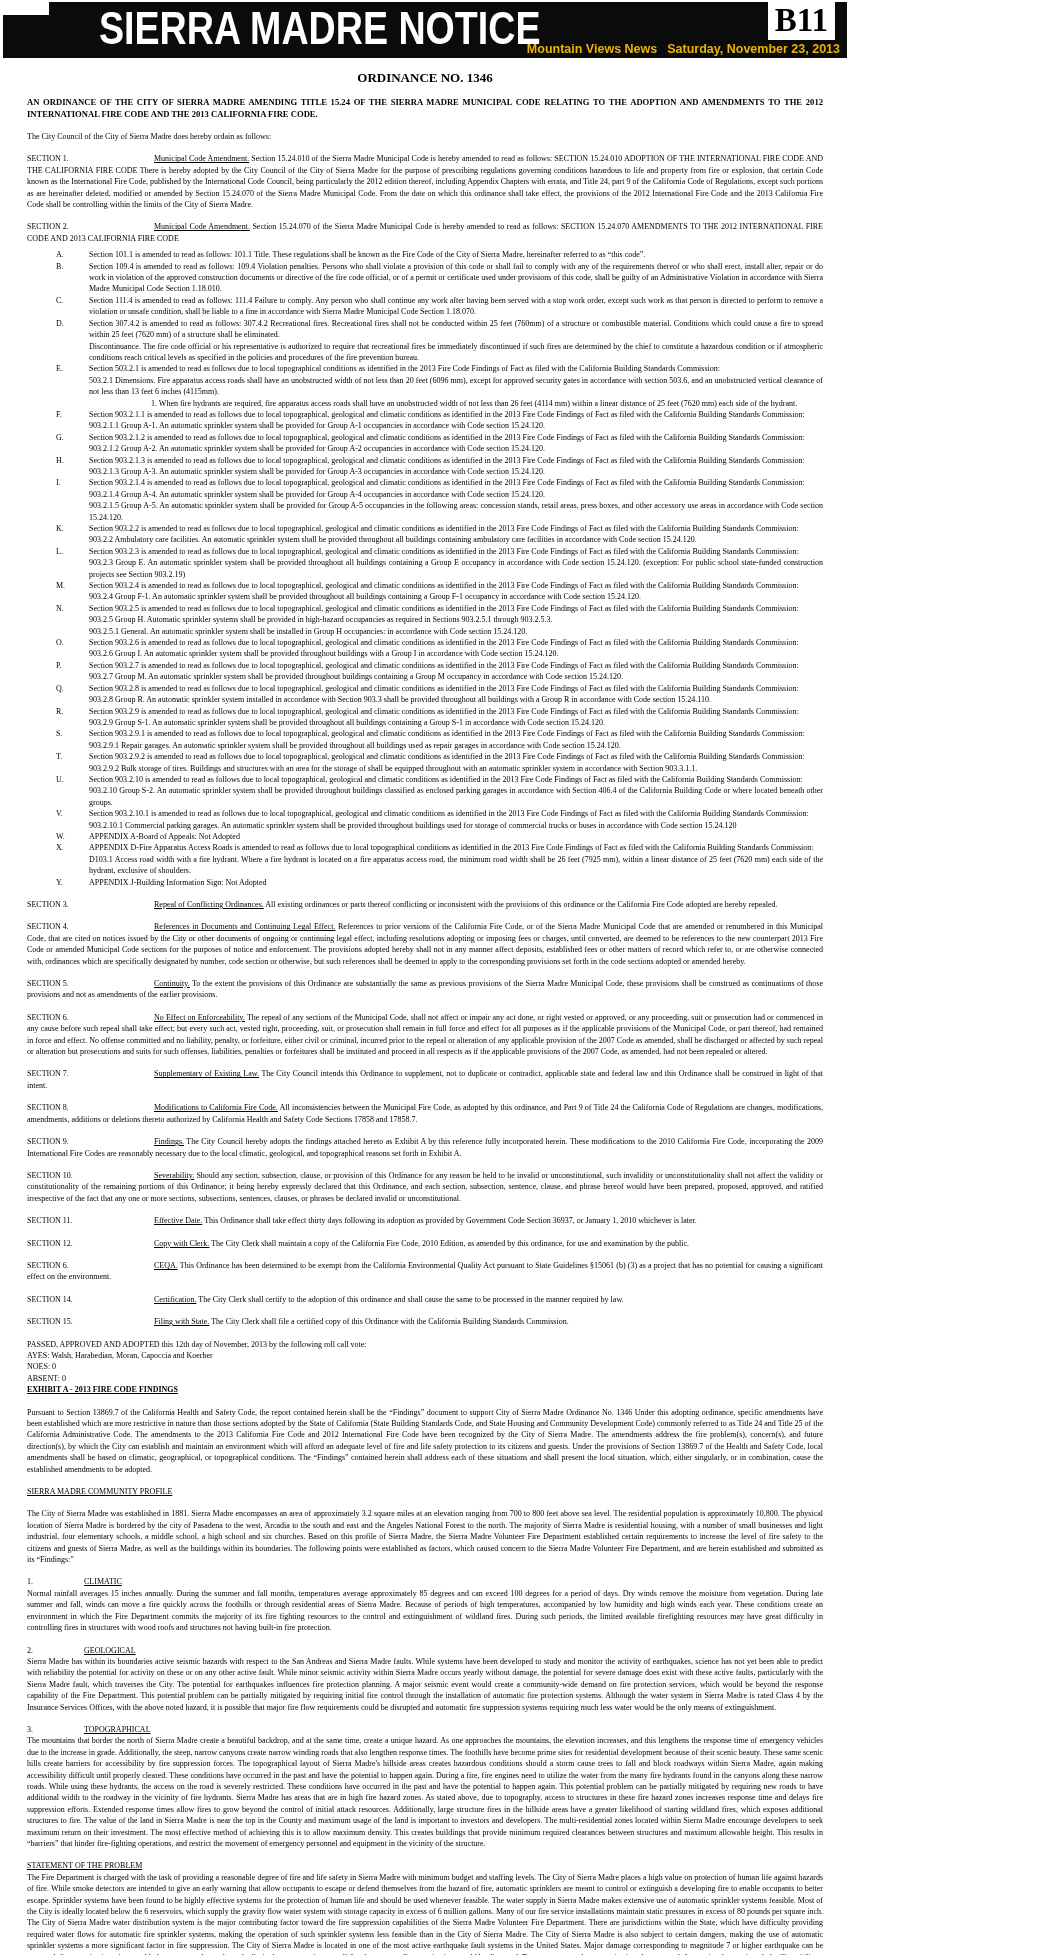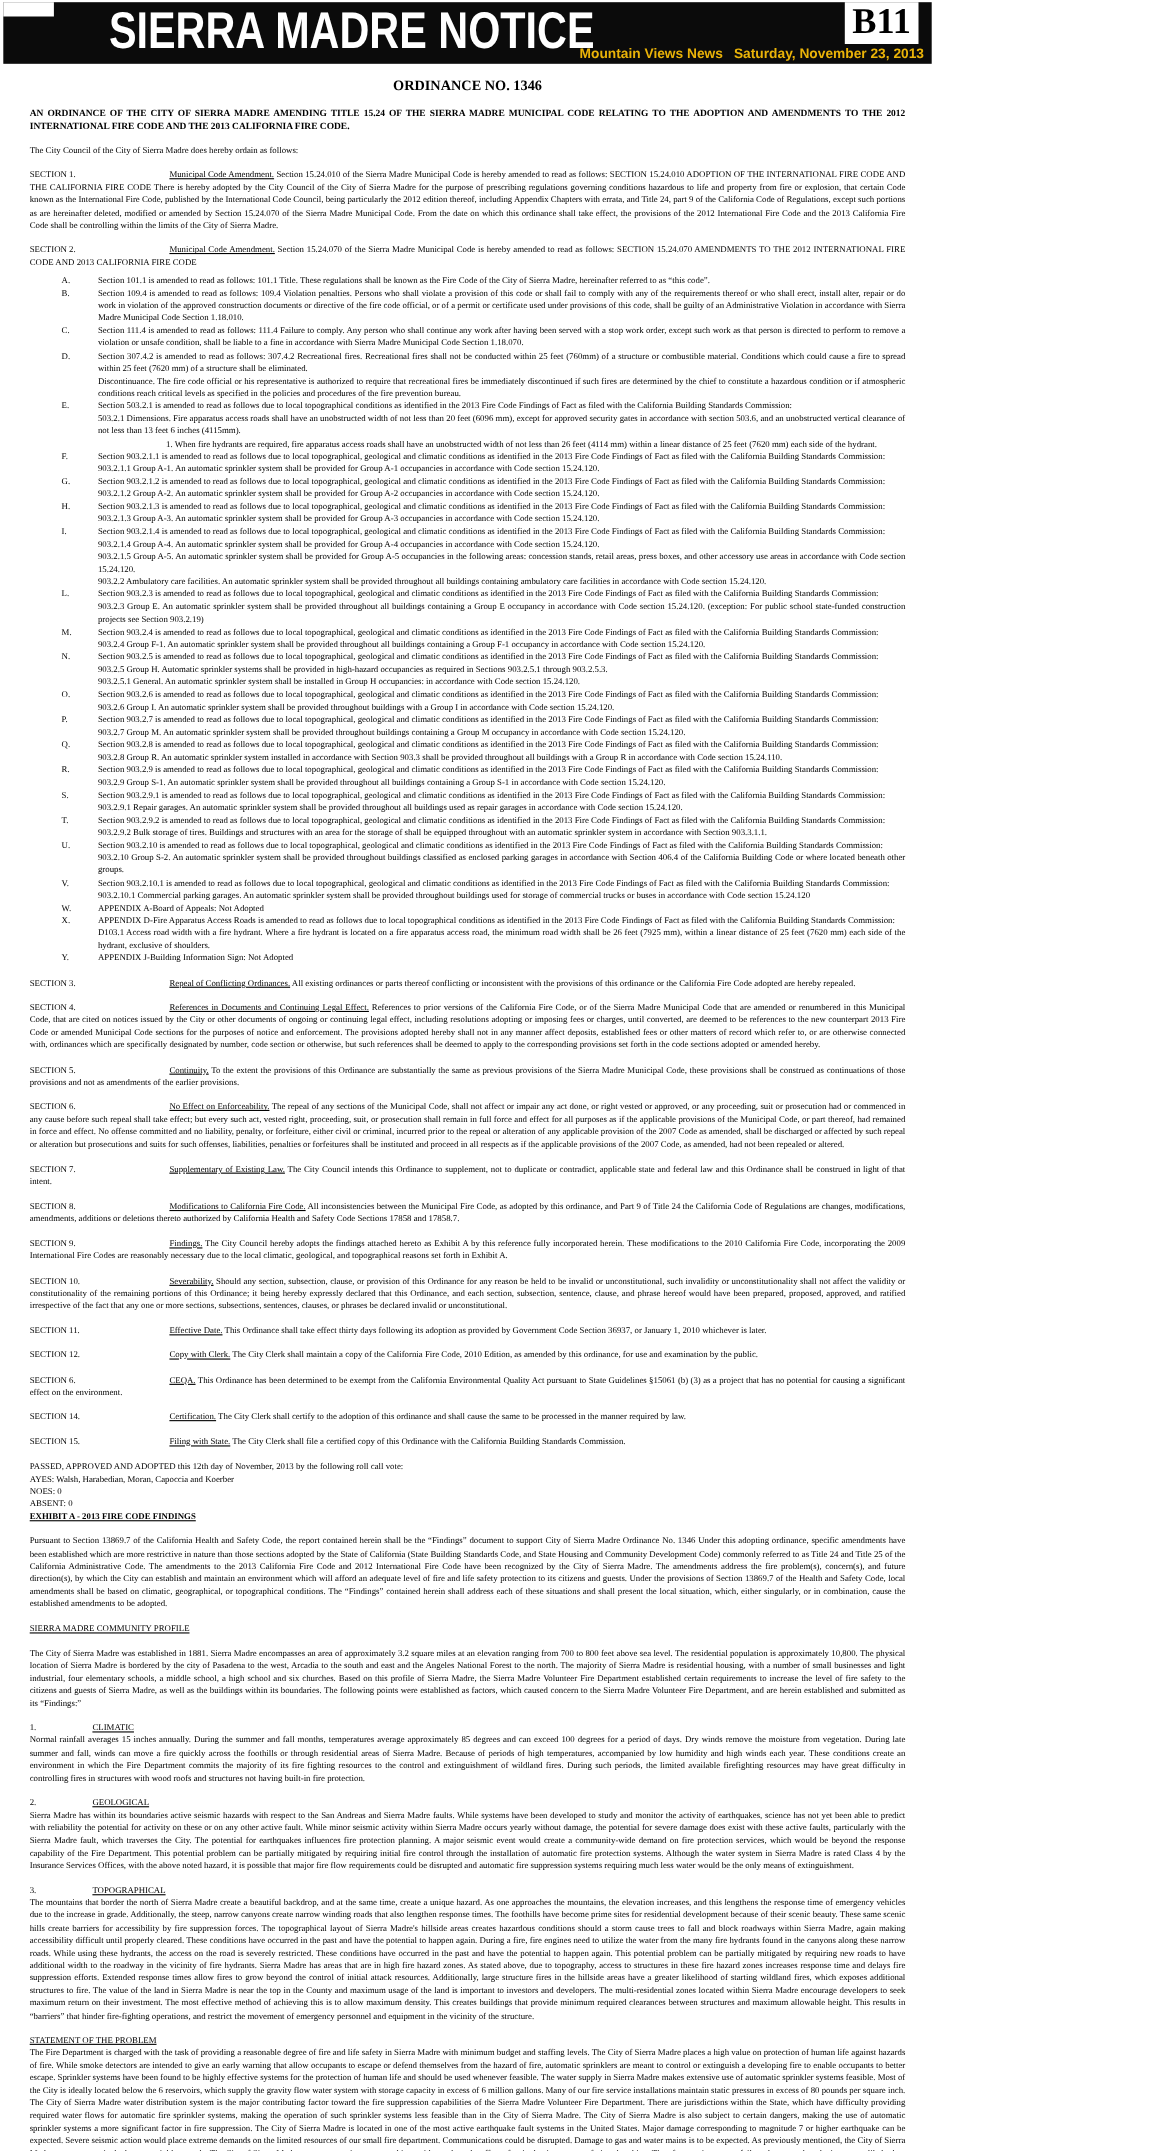--- a/index.html
+++ b/index.html
@@ -108,20 +108,21 @@
             <div class="ipara">903.2.1.3 Group A-3. An automatic sprinkler system shall be provided for Group A-3 occupancies in accordance with Code section 15.24.120.</div>
           </div>
           <div class="item">
             <div class="ipara first"><span class="iletter">I.</span>Section 903.2.1.4 is amended to read as follows due to local topographical, geological and climatic conditions as identified in the 2013 Fire Code Findings of Fact as filed with the California Building Standards Commission:</div>
             <div class="ipara">903.2.1.4 Group A-4. An automatic sprinkler system shall be provided for Group A-4 occupancies in accordance with Code section 15.24.120.</div>
           </div>
           <div class="item">
             <div class="ipara">903.2.1.5 Group A-5. An automatic sprinkler system shall be provided for Group A-5 occupancies in the following areas: concession stands, retail areas, press boxes, and other accessory use areas in accordance with Code section 15.24.120.</div>
           </div>
           <div class="item">
+            <div class="ipara first"><span class="iletter">K.</span>Section 903.2.2 is amended to read as follows due to local topographical, geological and climatic conditions as identified in the 2013 Fire Code Findings of Fact as filed with the California Building Standards Commission:</div>
             <div class="ipara">903.2.2 Ambulatory care facilities. An automatic sprinkler system shall be provided throughout all buildings containing ambulatory care facilities in accordance with Code section 15.24.120.</div>
           </div>
           <div class="item">
             <div class="ipara first"><span class="iletter">L.</span>Section 903.2.3 is amended to read as follows due to local topographical, geological and climatic conditions as identified in the 2013 Fire Code Findings of Fact as filed with the California Building Standards Commission:</div>
             <div class="ipara">903.2.3 Group E. An automatic sprinkler system shall be provided throughout all buildings containing a Group E occupancy in accordance with Code section 15.24.120. (exception: For public school state-funded construction projects see Section 903.2.19)</div>
           </div>
           <div class="item">
             <div class="ipara first"><span class="iletter">M.</span>Section 903.2.4 is amended to read as follows due to local topographical, geological and climatic conditions as identified in the 2013 Fire Code Findings of Fact as filed with the California Building Standards Commission:</div>
             <div class="ipara">903.2.4 Group F-1. An automatic sprinkler system shall be provided throughout all buildings containing a Group F-1 occupancy in accordance with Code section 15.24.120.</div>
           </div>

